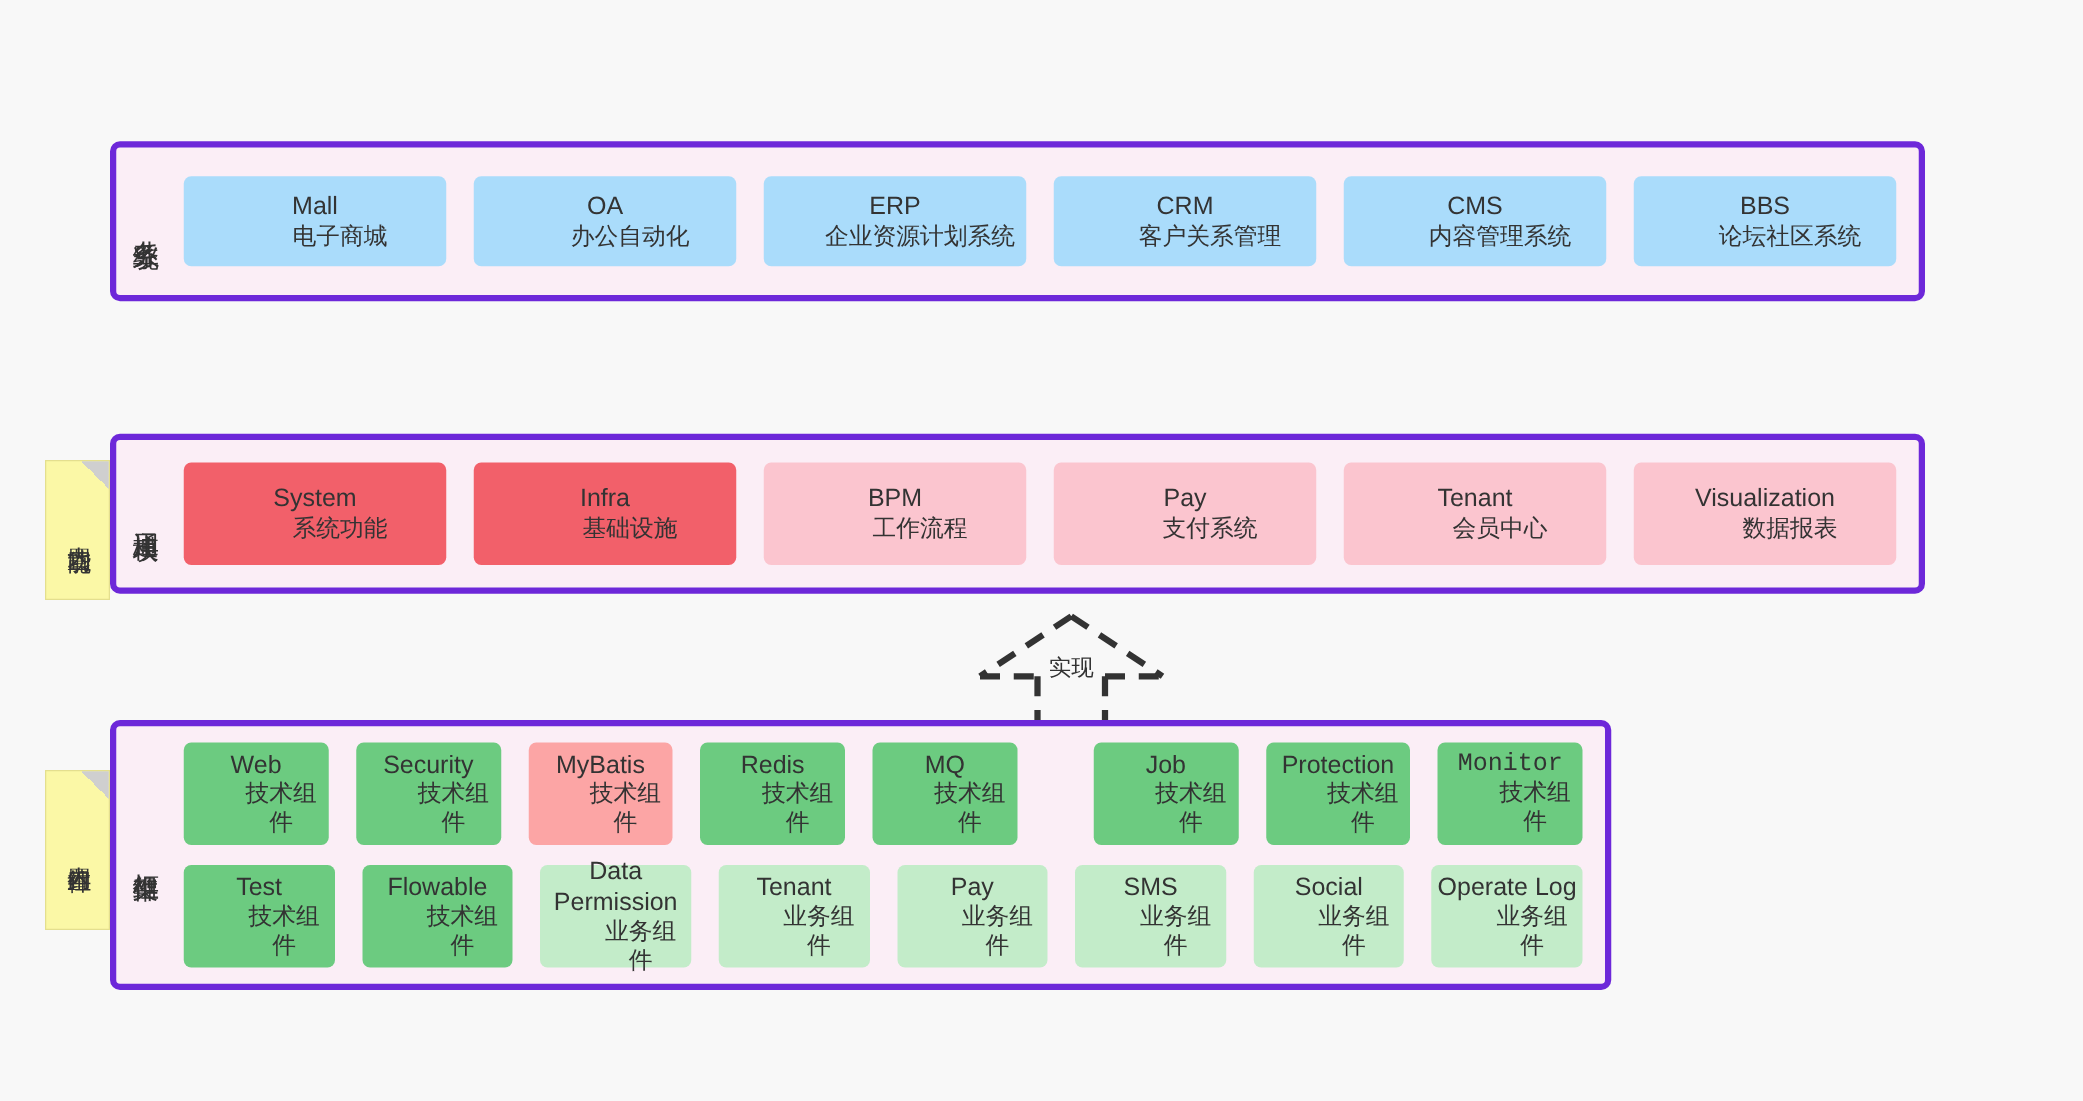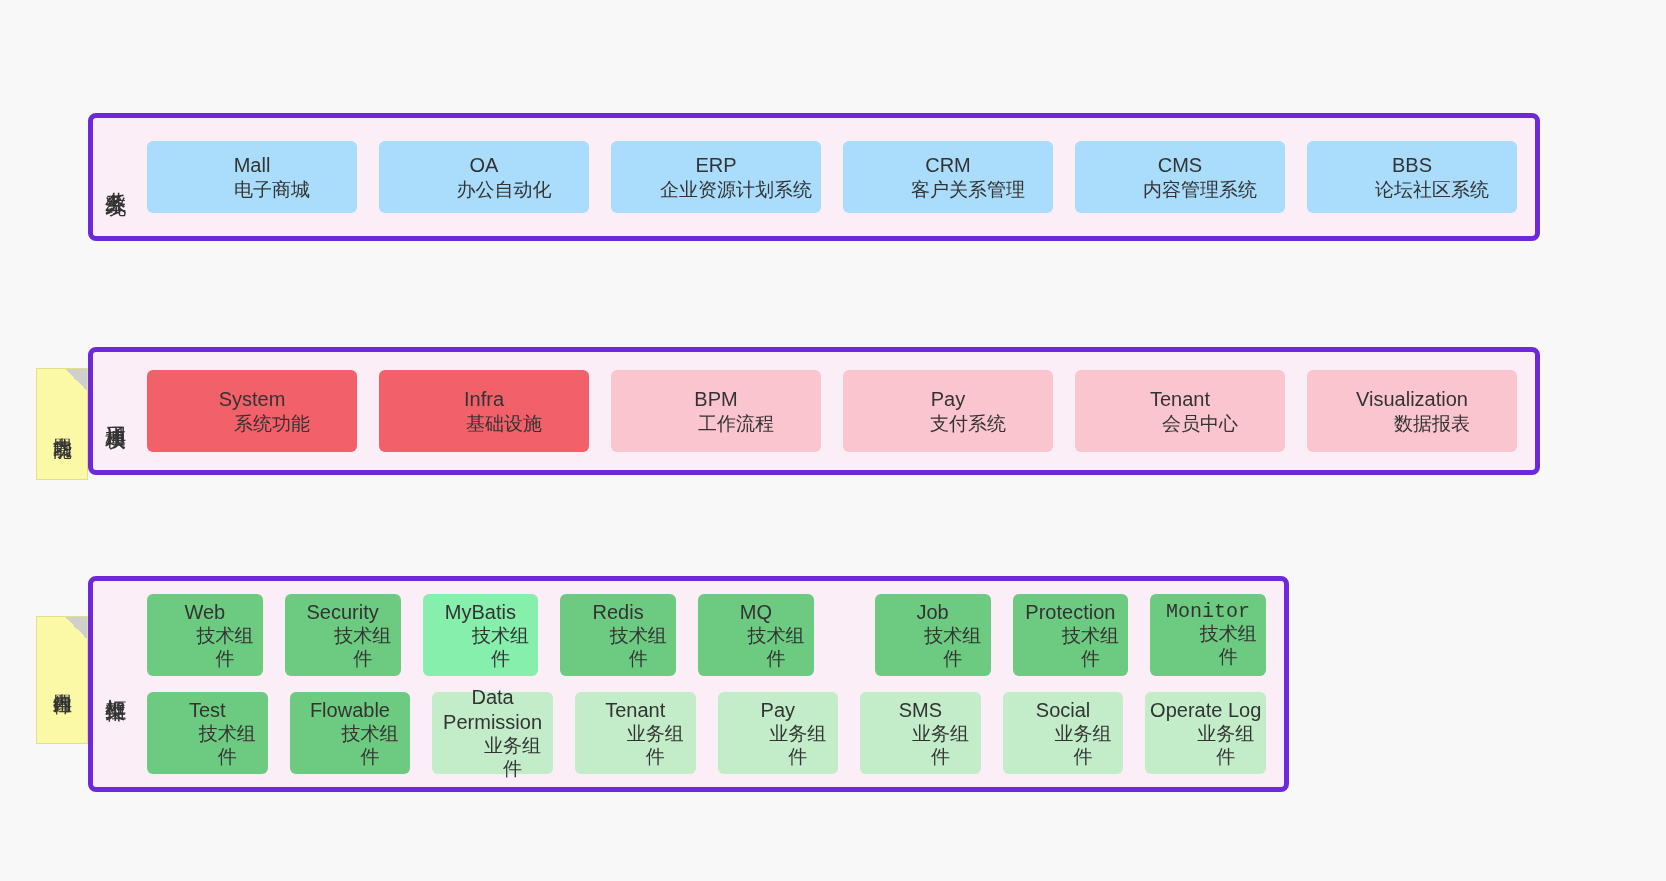--- a/index.html
+++ b/index.html
@@ -210,35 +210,42 @@
           <div class="subtitle">会员中心</div>
         </div>
         <div class="card pink" style="background: rgb(251, 197, 207);">
           <div class="title">Visualization</div>
           <div class="subtitle">数据报表</div>
         </div>
       </div>
     </div>
   </div>
 
+  <div class="arrow" id="arrow-impl">
+    <svg width="170" height="100" viewBox="0 0 170 100">
+      <path d="M85 6 L158 54 M85 6 L12 54" fill="none" stroke="#333333" stroke-width="5" stroke-dasharray="16 11" stroke-linecap="butt"></path>
+      <path d="M12 54 L58 54 M58 54 L58 100 M112 54 L158 54 M112 54 L112 100" fill="none" stroke="#333333" stroke-width="5" stroke-dasharray="16 11" stroke-linecap="butt"></path>
+    </svg>
+    <div class="arrow-label">实现</div>
+  </div>
 
   <div class="note" id="note-framework">内置组件</div>
   <div class="layer" id="layer-framework">
     <div class="layer-title">框架组件</div>
     <div class="layer-body">
       <div class="row">
         <div class="card green" style="background: rgb(108, 203, 128);">
           <div class="title">Web</div>
           <div class="subtitle">技术组件</div>
         </div>
         <div class="card green" style="background: rgb(108, 203, 128);">
           <div class="title">Security</div>
           <div class="subtitle">技术组件</div>
         </div>
-        <div class="card green" style="background: #86efac;">
+        <div class="card green" style="background: #fca5a5;">
           <div class="title">MyBatis</div>
           <div class="subtitle">技术组件</div>
         </div>
         <div class="card green" style="background: rgb(108, 203, 128);">
           <div class="title">Redis</div>
           <div class="subtitle">技术组件</div>
         </div>
         <div class="card green" style="background: rgb(108, 203, 128);">
           <div class="title">MQ</div>
           <div class="subtitle">技术组件</div>

